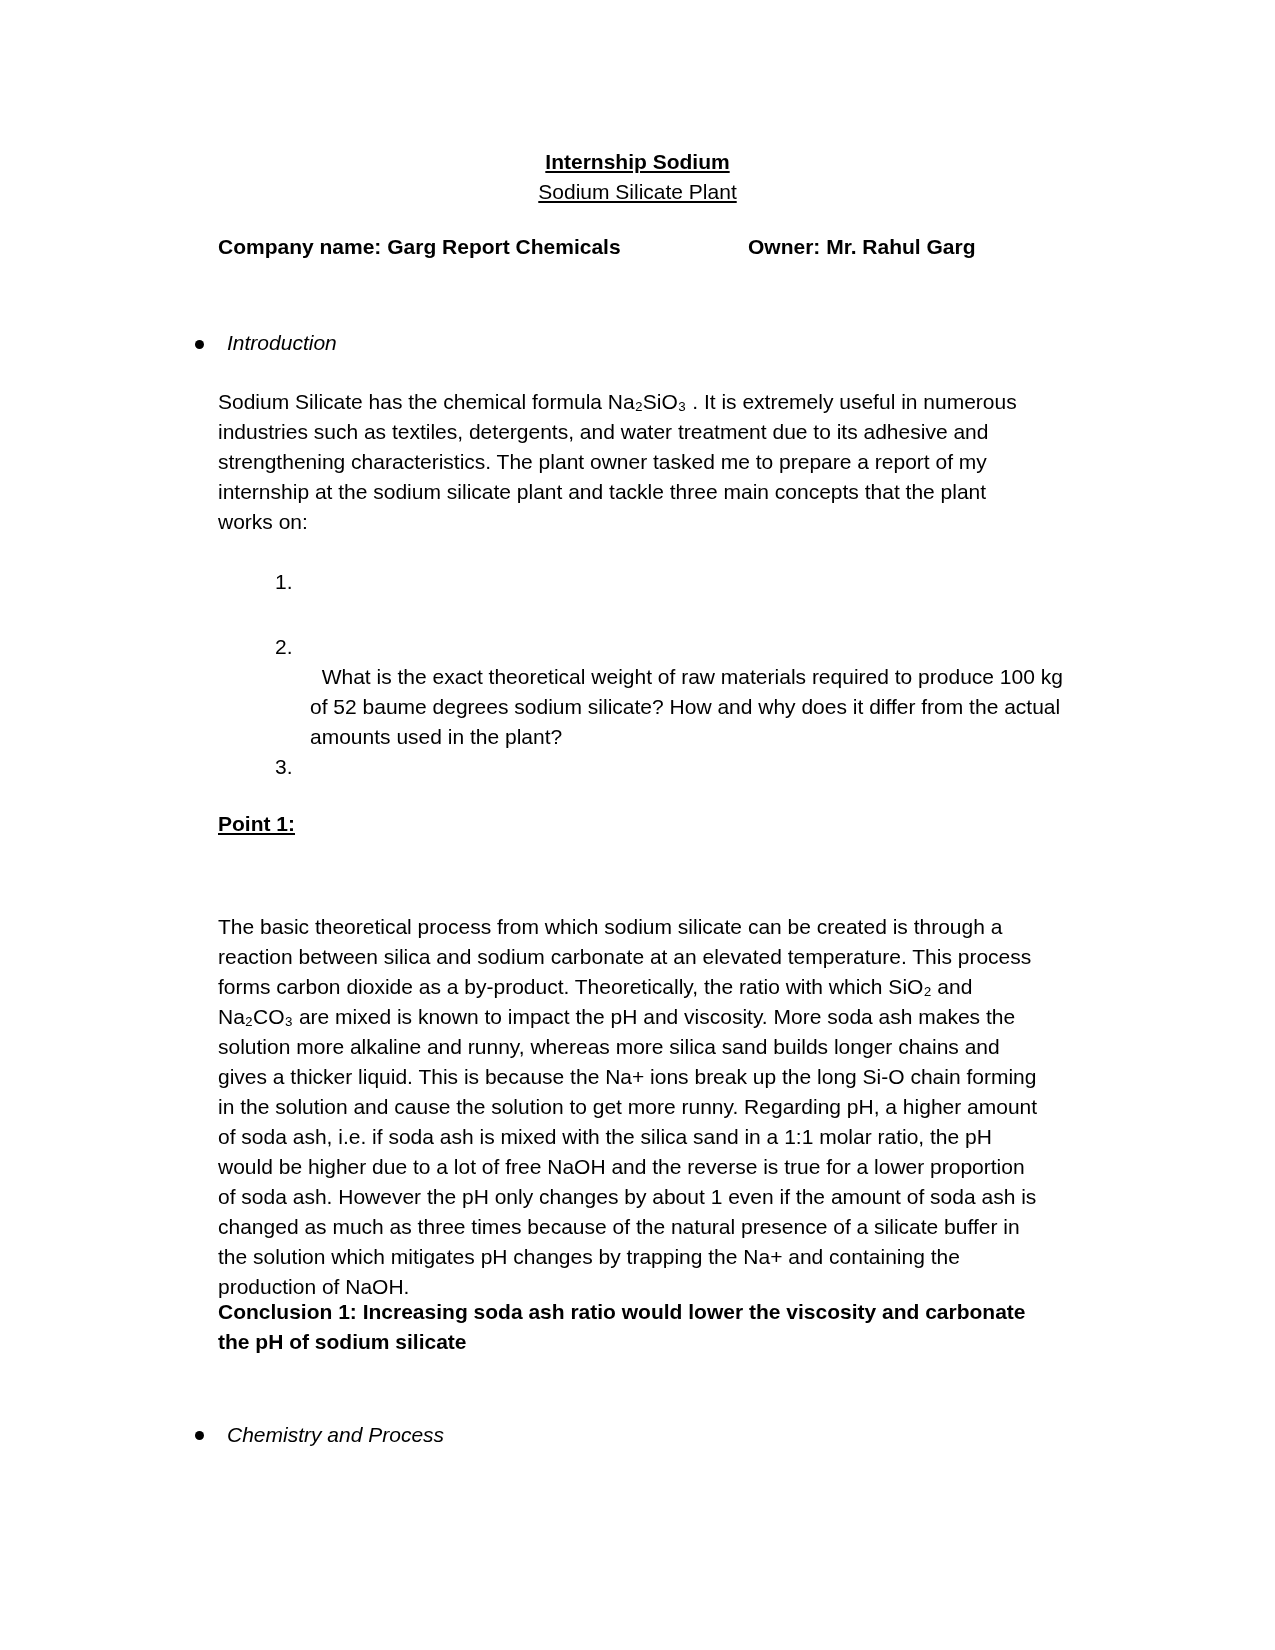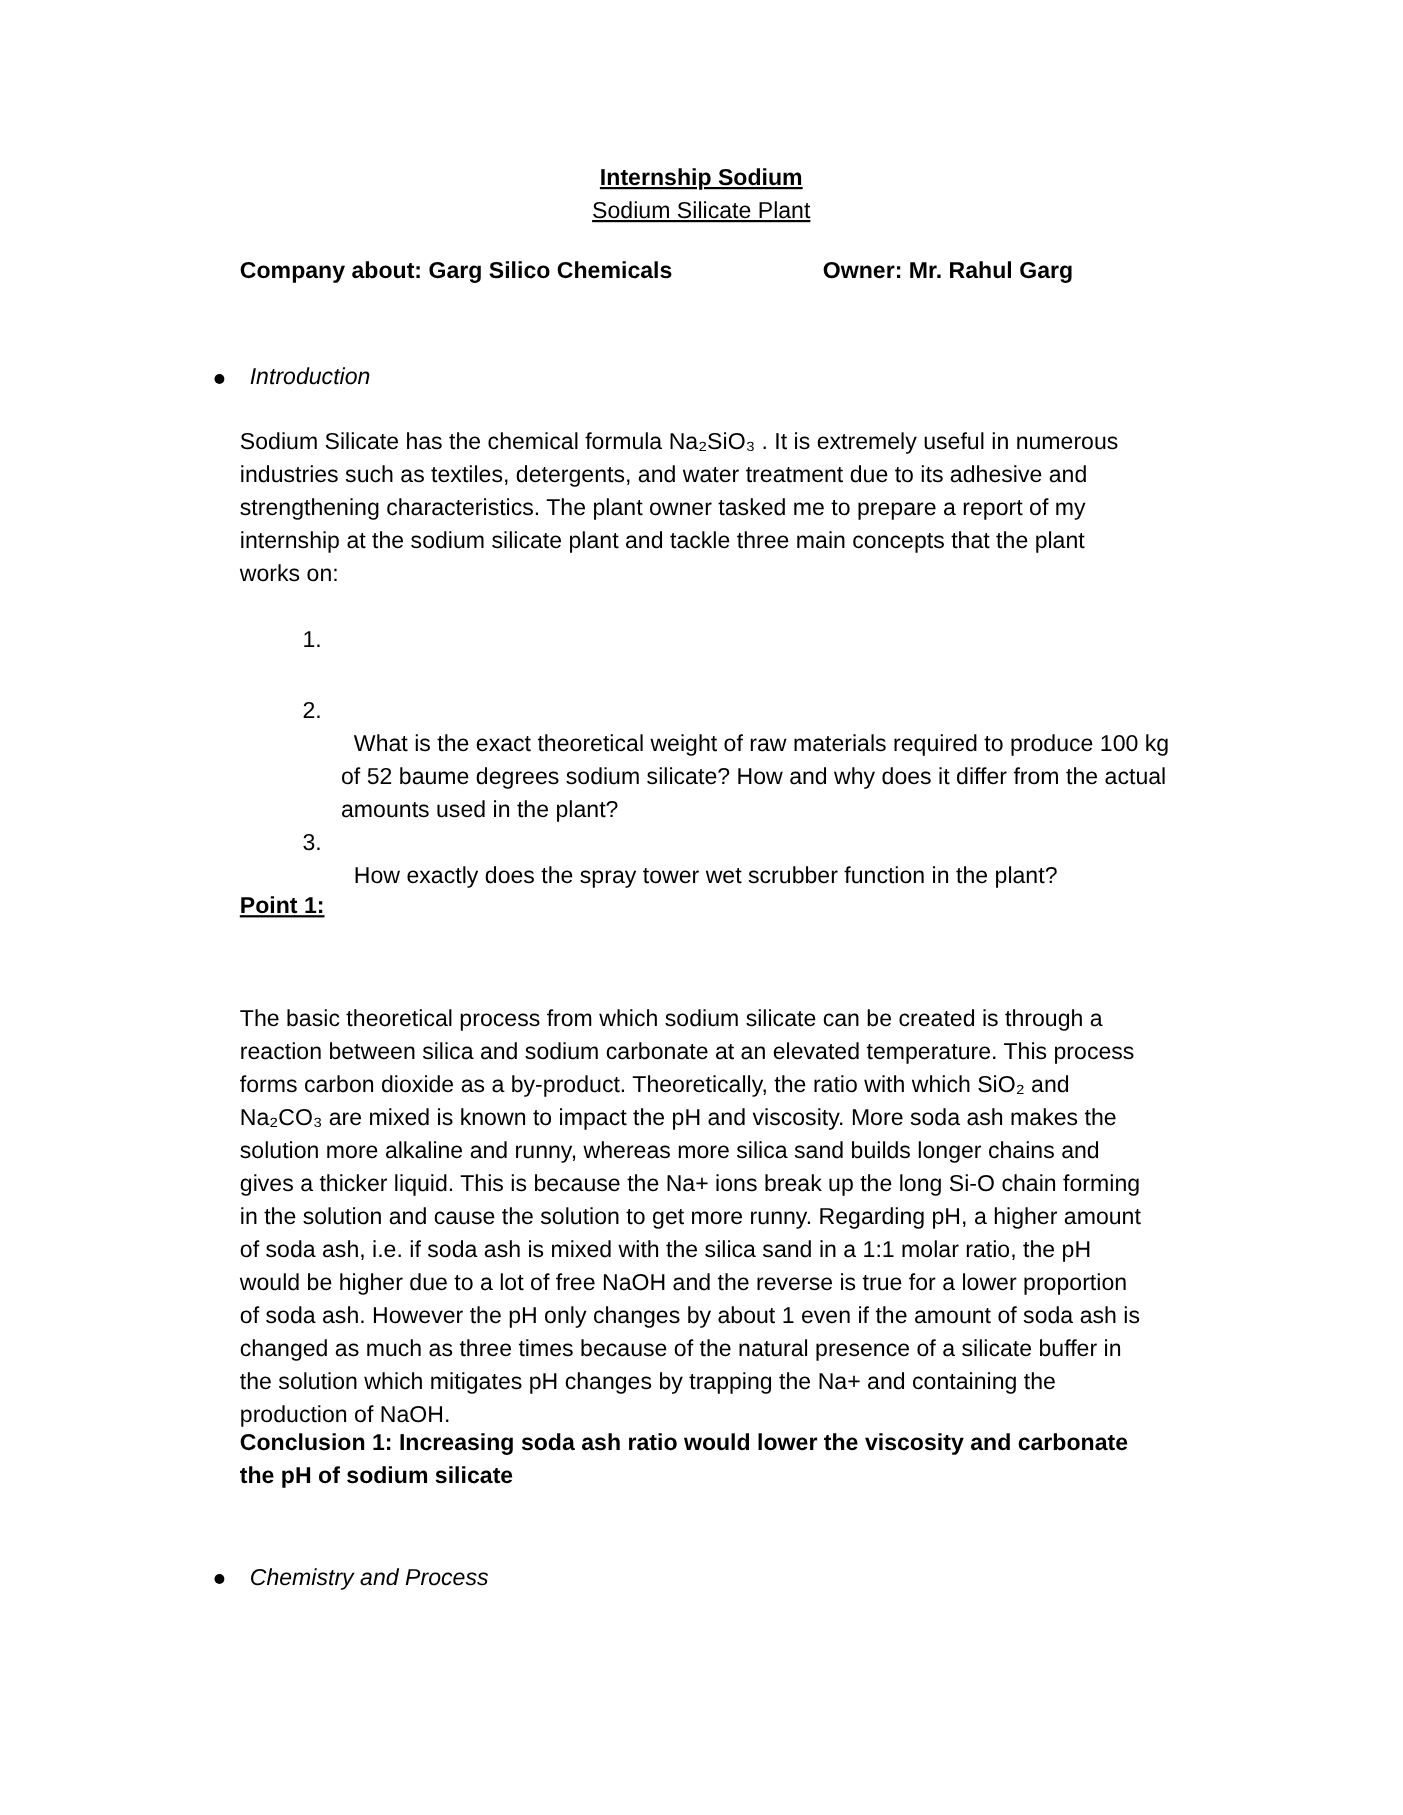--- a/index.html
+++ b/index.html
@@ -25,21 +25,21 @@
   }
   .list-item { position:absolute; left:310px; white-space:pre; }
   .list-item .num { position:absolute; left:-35px; top:0; }
 </style>
 </head>
 <body>
 
 <div class="abs center b u" style="top:147px;">Internship Sodium</div>
 <div class="abs center u" style="top:177px;">Sodium Silicate Plant</div>
 
-<div class="abs b" style="top:232px; left:218px;">Company about: Garg Silico Chemicals</div>
+<div class="abs b" style="top:232px; left:218px;">Company name: Garg Report Chemicals</div>
 <div class="abs b" style="top:232px; left:748px;text-align:center;">Owner: Mr. Rahul Garg</div>
 
 <span class="dot" style="left:195px; top:340px;"></span>
 <div class="abs i" style="top:328px; left:227px;">Introduction</div>
 
 <div class="abs" style="top:387px; left:218px;">Sodium Silicate has the chemical formula Na₂SiO₃ . It is extremely useful in numerous
 industries such as textiles, detergents, and water treatment due to its adhesive and
 strengthening characteristics. The plant owner tasked me to prepare a report of my
 internship at the sodium silicate plant and tackle three main concepts that the plant
 works on:</div>
@@ -48,21 +48,21 @@
   <span class="num">1.</span>
 </div>
 
 <div class="list-item" style="top:632px;">
   <span class="num">2.</span><span>What is the exact theoretical weight of raw materials required to produce 100 kg
 of 52 baume degrees sodium silicate? How and why does it differ from the actual
 amounts used in the plant?</span>
 </div>
 
 <div class="list-item" style="top:752px;">
-  <span class="num">3.</span><span>How exactly does the spray tower wet scrubber function in the plant?</span>
+  <span class="num">3.</span>
 </div>
 
 <div class="abs b u" style="top:809px; left:218px;">Point 1:</div>
 
 <div class="abs" style="top:912px; left:218px;">The basic theoretical process from which sodium silicate can be created is through a
 reaction between silica and sodium carbonate at an elevated temperature. This process
 forms carbon dioxide as a by-product. Theoretically, the ratio with which SiO₂ and
 Na₂CO₃ are mixed is known to impact the pH and viscosity. More soda ash makes the
 solution more alkaline and runny, whereas more silica sand builds longer chains and
 gives a thicker liquid. This is because the Na+ ions break up the long Si-O chain forming

